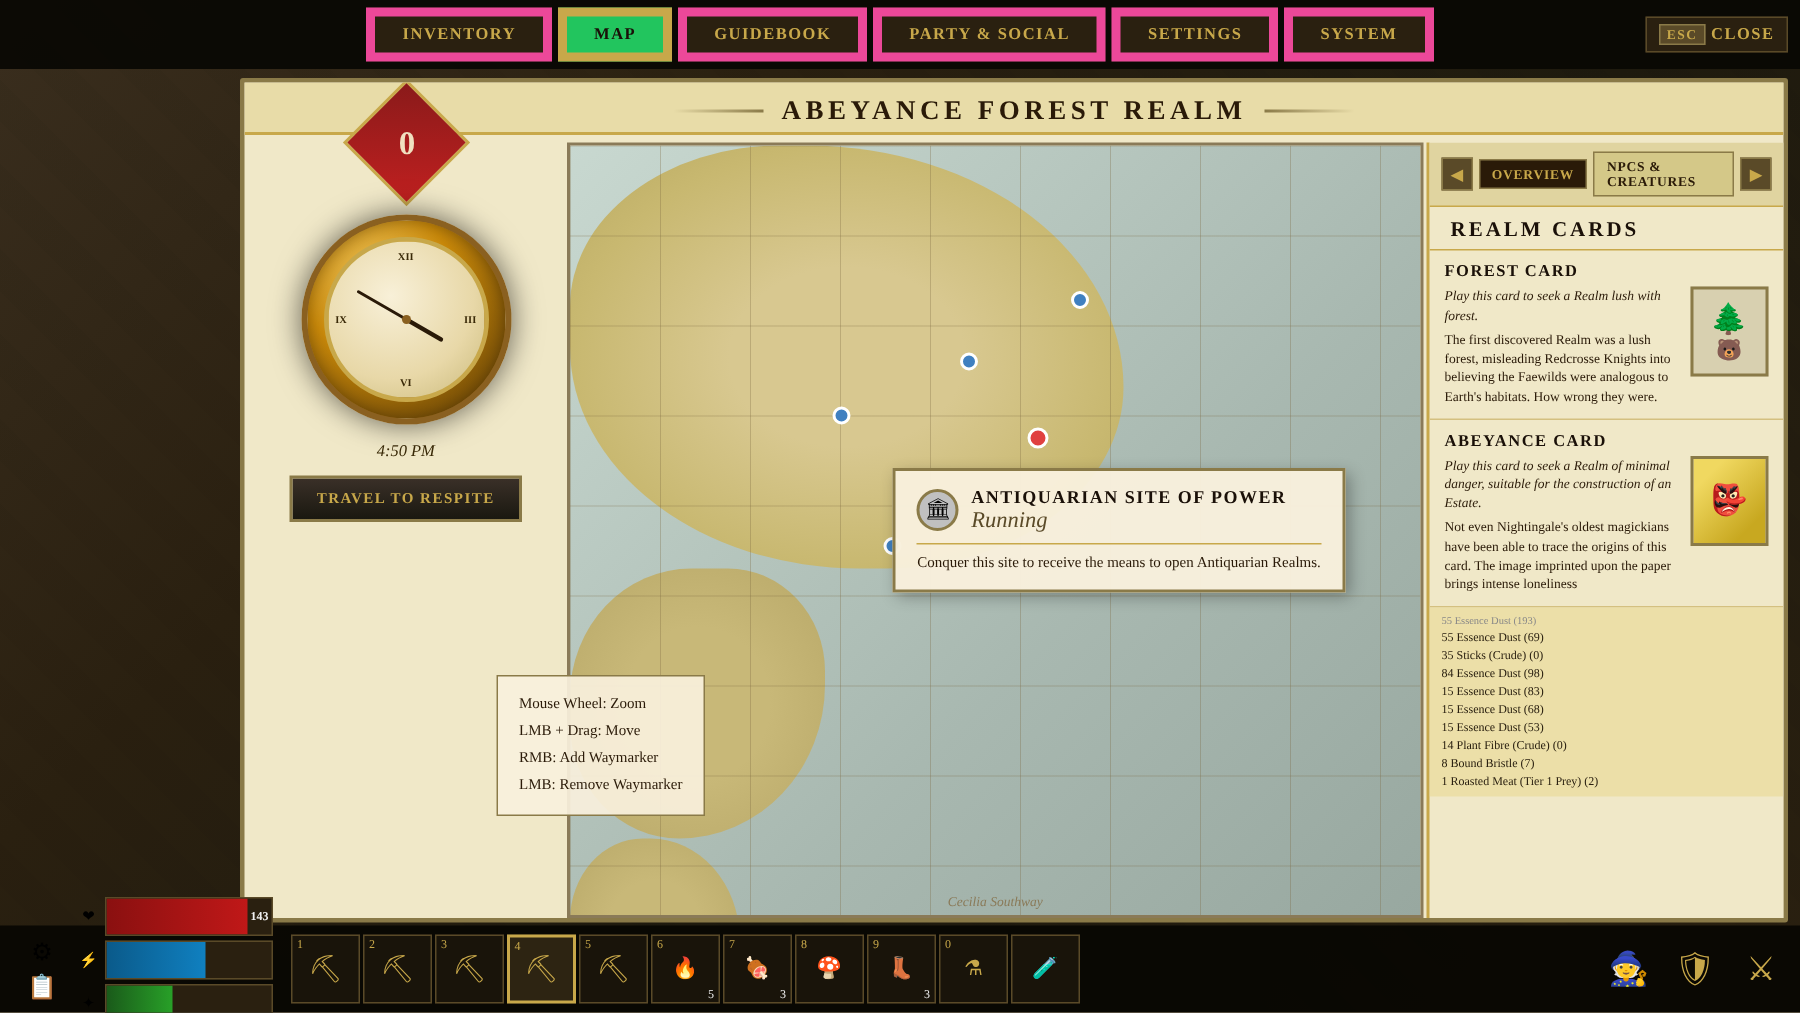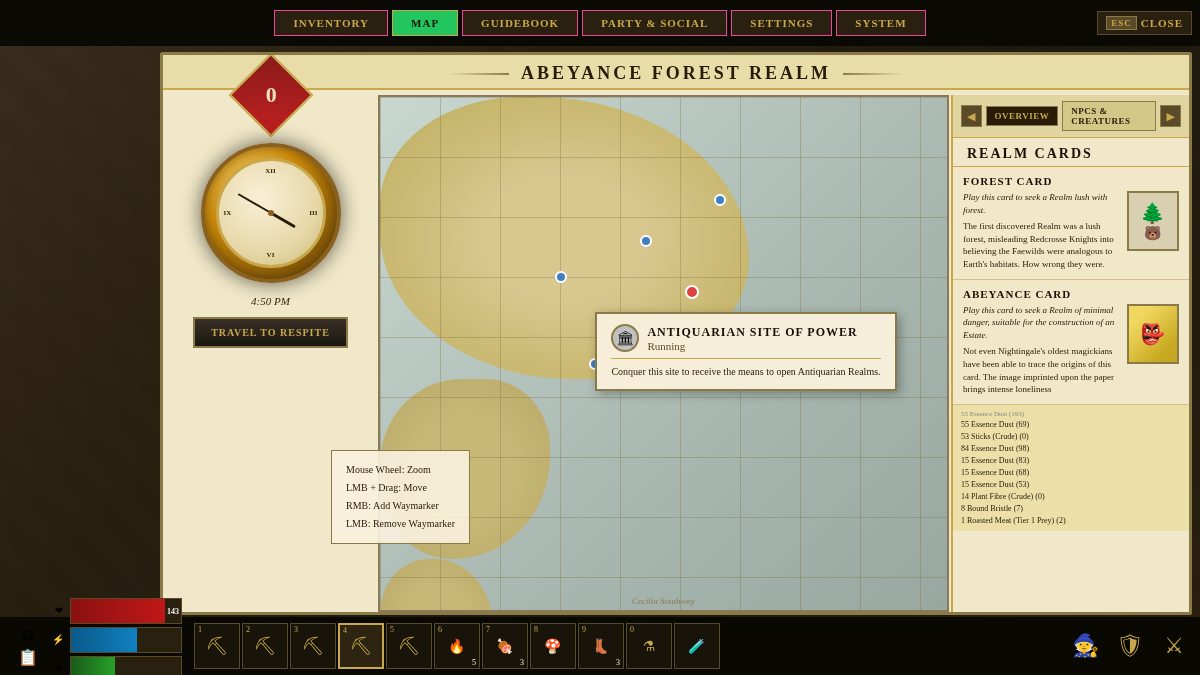--- a/index.html
+++ b/index.html
@@ -38,21 +38,21 @@
       display: flex;
       align-items: center;
       justify-content: center;
       gap: 4px;
       z-index: 100;
     }
 
     .nav-btn {
       padding: 6px 18px;
       background: #2a2010;
-      border: 1px solid #ec4899;
+      border: 6px solid #ec4899;
       color: #c8a84a;
       font-family: 'Georgia', serif;
       font-size: 11px;
       font-weight: bold;
       letter-spacing: 1px;
       cursor: pointer;
       text-transform: uppercase;
     }
     .nav-btn.active {
       background: #22c55e;
@@ -348,22 +348,23 @@
 
     .tooltip-title {
       font-size: 12px;
       font-weight: bold;
       text-transform: uppercase;
       letter-spacing: 1px;
       color: #1a1008;
     }
 
     .tooltip-status {
-      font-size: 11px;
+      font-size: 15px;
       color: #5a4a28;
+      font-style: italic;
     }
 
     .tooltip-body {
       font-size: 10px;
       color: #2a1a08;
       line-height: 1.4;
       margin-top: 6px;
       border-top: 1px solid #c8a84a;
       padding-top: 6px;
     }
@@ -790,21 +791,21 @@
           </div>
           <div class="card-image card-image-abeyance">
             👺
           </div>
         </div>
       </div>
 
       <div class="inventory-list">
         <div style="color:#888;font-size:7px;">55 Essence Dust (193)</div>
         <div>55 Essence Dust (69)</div>
-        <div>53 Sticks (Crude) (0)</div>
+        <div>35 Sticks (Crude) (0)</div>
         <div>84 Essence Dust (98)</div>
         <div>15 Essence Dust (83)</div>
         <div>15 Essence Dust (68)</div>
         <div>15 Essence Dust (53)</div>
         <div>14 Plant Fibre (Crude) (0)</div>
         <div>8 Bound Bristle (7)</div>
         <div>1 Roasted Meat (Tier 1 Prey) (2)</div>
       </div>
     </div>
   </div>

